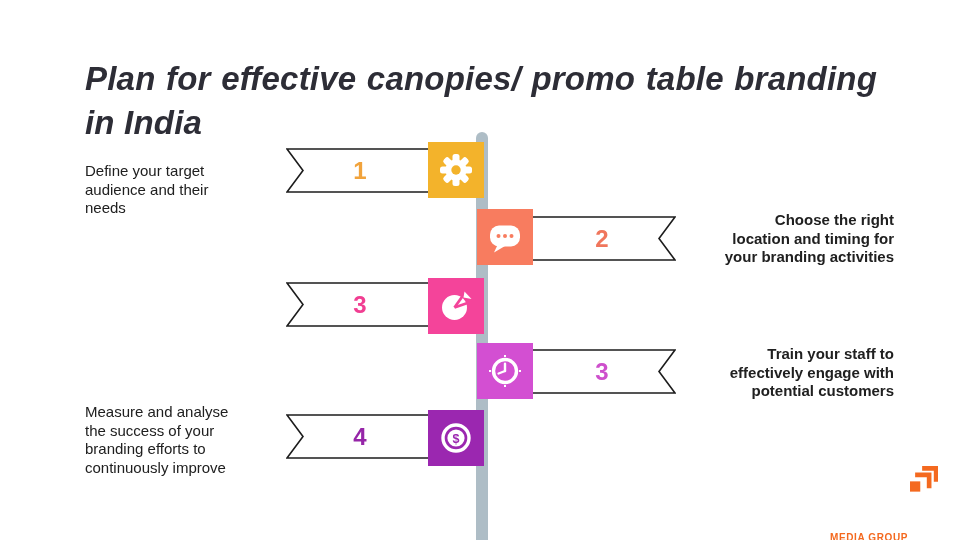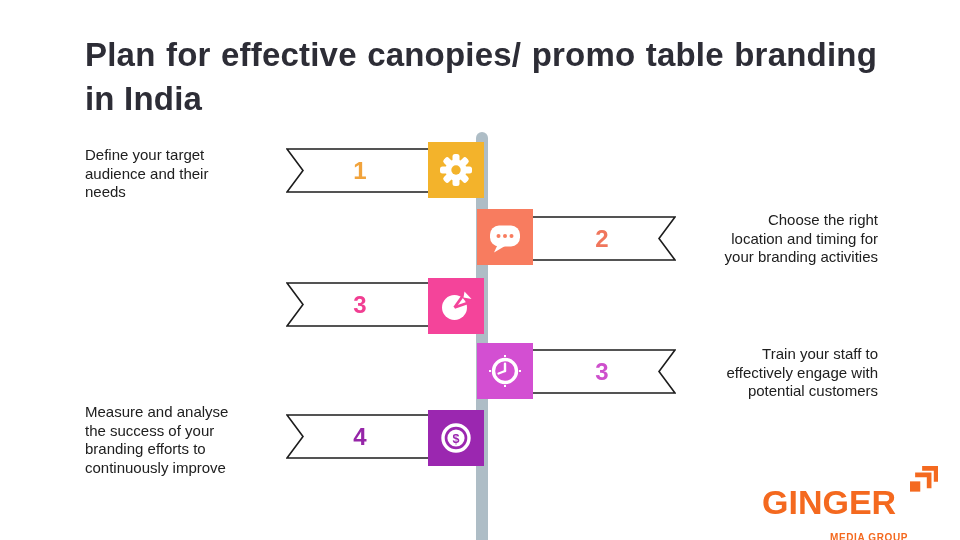--- a/index.html
+++ b/index.html
@@ -1,28 +1,28 @@
 <!DOCTYPE html>
 <html><head>
 <meta charset="utf-8">
 <style>
   html,body{margin:0;padding:0;background:#ffffff;}
   .slide{position:relative;width:960px;height:540px;background:#ffffff;overflow:hidden;
          font-family:"Liberation Sans",sans-serif;}
 
-  .title{position:absolute;left:85px;top:11px;width:792px;font-size:33px;font-weight:bold;
-         line-height:44px;color:#2d2d36;text-align:justify;letter-spacing:.2px;}
+  .title{position:absolute;left:85px;top:35px;width:792px;font-size:33px;font-weight:bold;
+         line-height:44px;color:#2d2d36;text-align:justify;letter-spacing:.2px;font-style:italic;}
 
   .tline{position:absolute;left:476px;top:132px;width:12px;height:408px;
          background:#aebdc6;border-radius:7px 7px 0 0;}
 
   .txt{position:absolute;font-size:15px;line-height:18.5px;color:#202020;white-space:pre-line;}
   .txt.l{left:85px;text-align:left;}
-  .txt.r{right:82px;text-align:right;}
-  .t1{top:146px}.t2{top:211px}.t3{top:277px}.t4{top:345px}.t5{top:403px}
+  .txt.r{right:66px;text-align:right;font-weight:bold;}
+  .t1{top:162px}.t2{top:211px}.t3{top:277px}.t4{top:345px}.t5{top:403px}
 
   .banner{position:absolute;width:148px;height:45px;z-index:1;}
   .banner svg{display:block}
   .banner .num{position:absolute;inset:0;display:flex;align-items:center;justify-content:center;
                font-size:24px;font-weight:bold;}
   .b1{left:286px;top:148px}.b2{left:528px;top:216px}.b3{left:286px;top:282px}
   .b4{left:528px;top:349px}.b5{left:286px;top:414px}
   .n1{color:#f1a33c}.n2{color:#f0765c}.n3{color:#f13e92}.n4{color:#ce4fcc}.n5{color:#9626a8}
 
   .square{position:absolute;width:56px;height:56px;z-index:2;
@@ -138,21 +138,20 @@
   </div>
   <div class="square s5">
     <svg width="36" height="36" viewBox="0 0 36 36">
       <circle cx="18" cy="18" r="13" fill="none" stroke="#ffffff" stroke-width="3.4"></circle>
       <circle cx="18" cy="18" r="8.6" fill="#ffffff"></circle>
       <text x="18" y="22.6" text-anchor="middle" font-family="Liberation Sans, sans-serif" font-size="12.5" font-weight="bold" fill="#9b27b0">$</text>
     </svg>
   </div>
 
   <div class="logo">
-    <div class="logo-name">GINGER</div>
     <div class="logo-tag">MEDIA GROUP</div>
     <svg class="logo-icon" width="28" height="27" viewBox="0 0 30 28">
       <rect x="0" y="16" width="11" height="11" fill="#f4691f"></rect>
       <path d="M5.5 9 H20.5 V23.5" fill="none" stroke="#f4691f" stroke-width="5"></path>
       <path d="M13 2 H28 V16.5" fill="none" stroke="#f4691f" stroke-width="5"></path>
     </svg>
   </div>
 
 </div>
 

